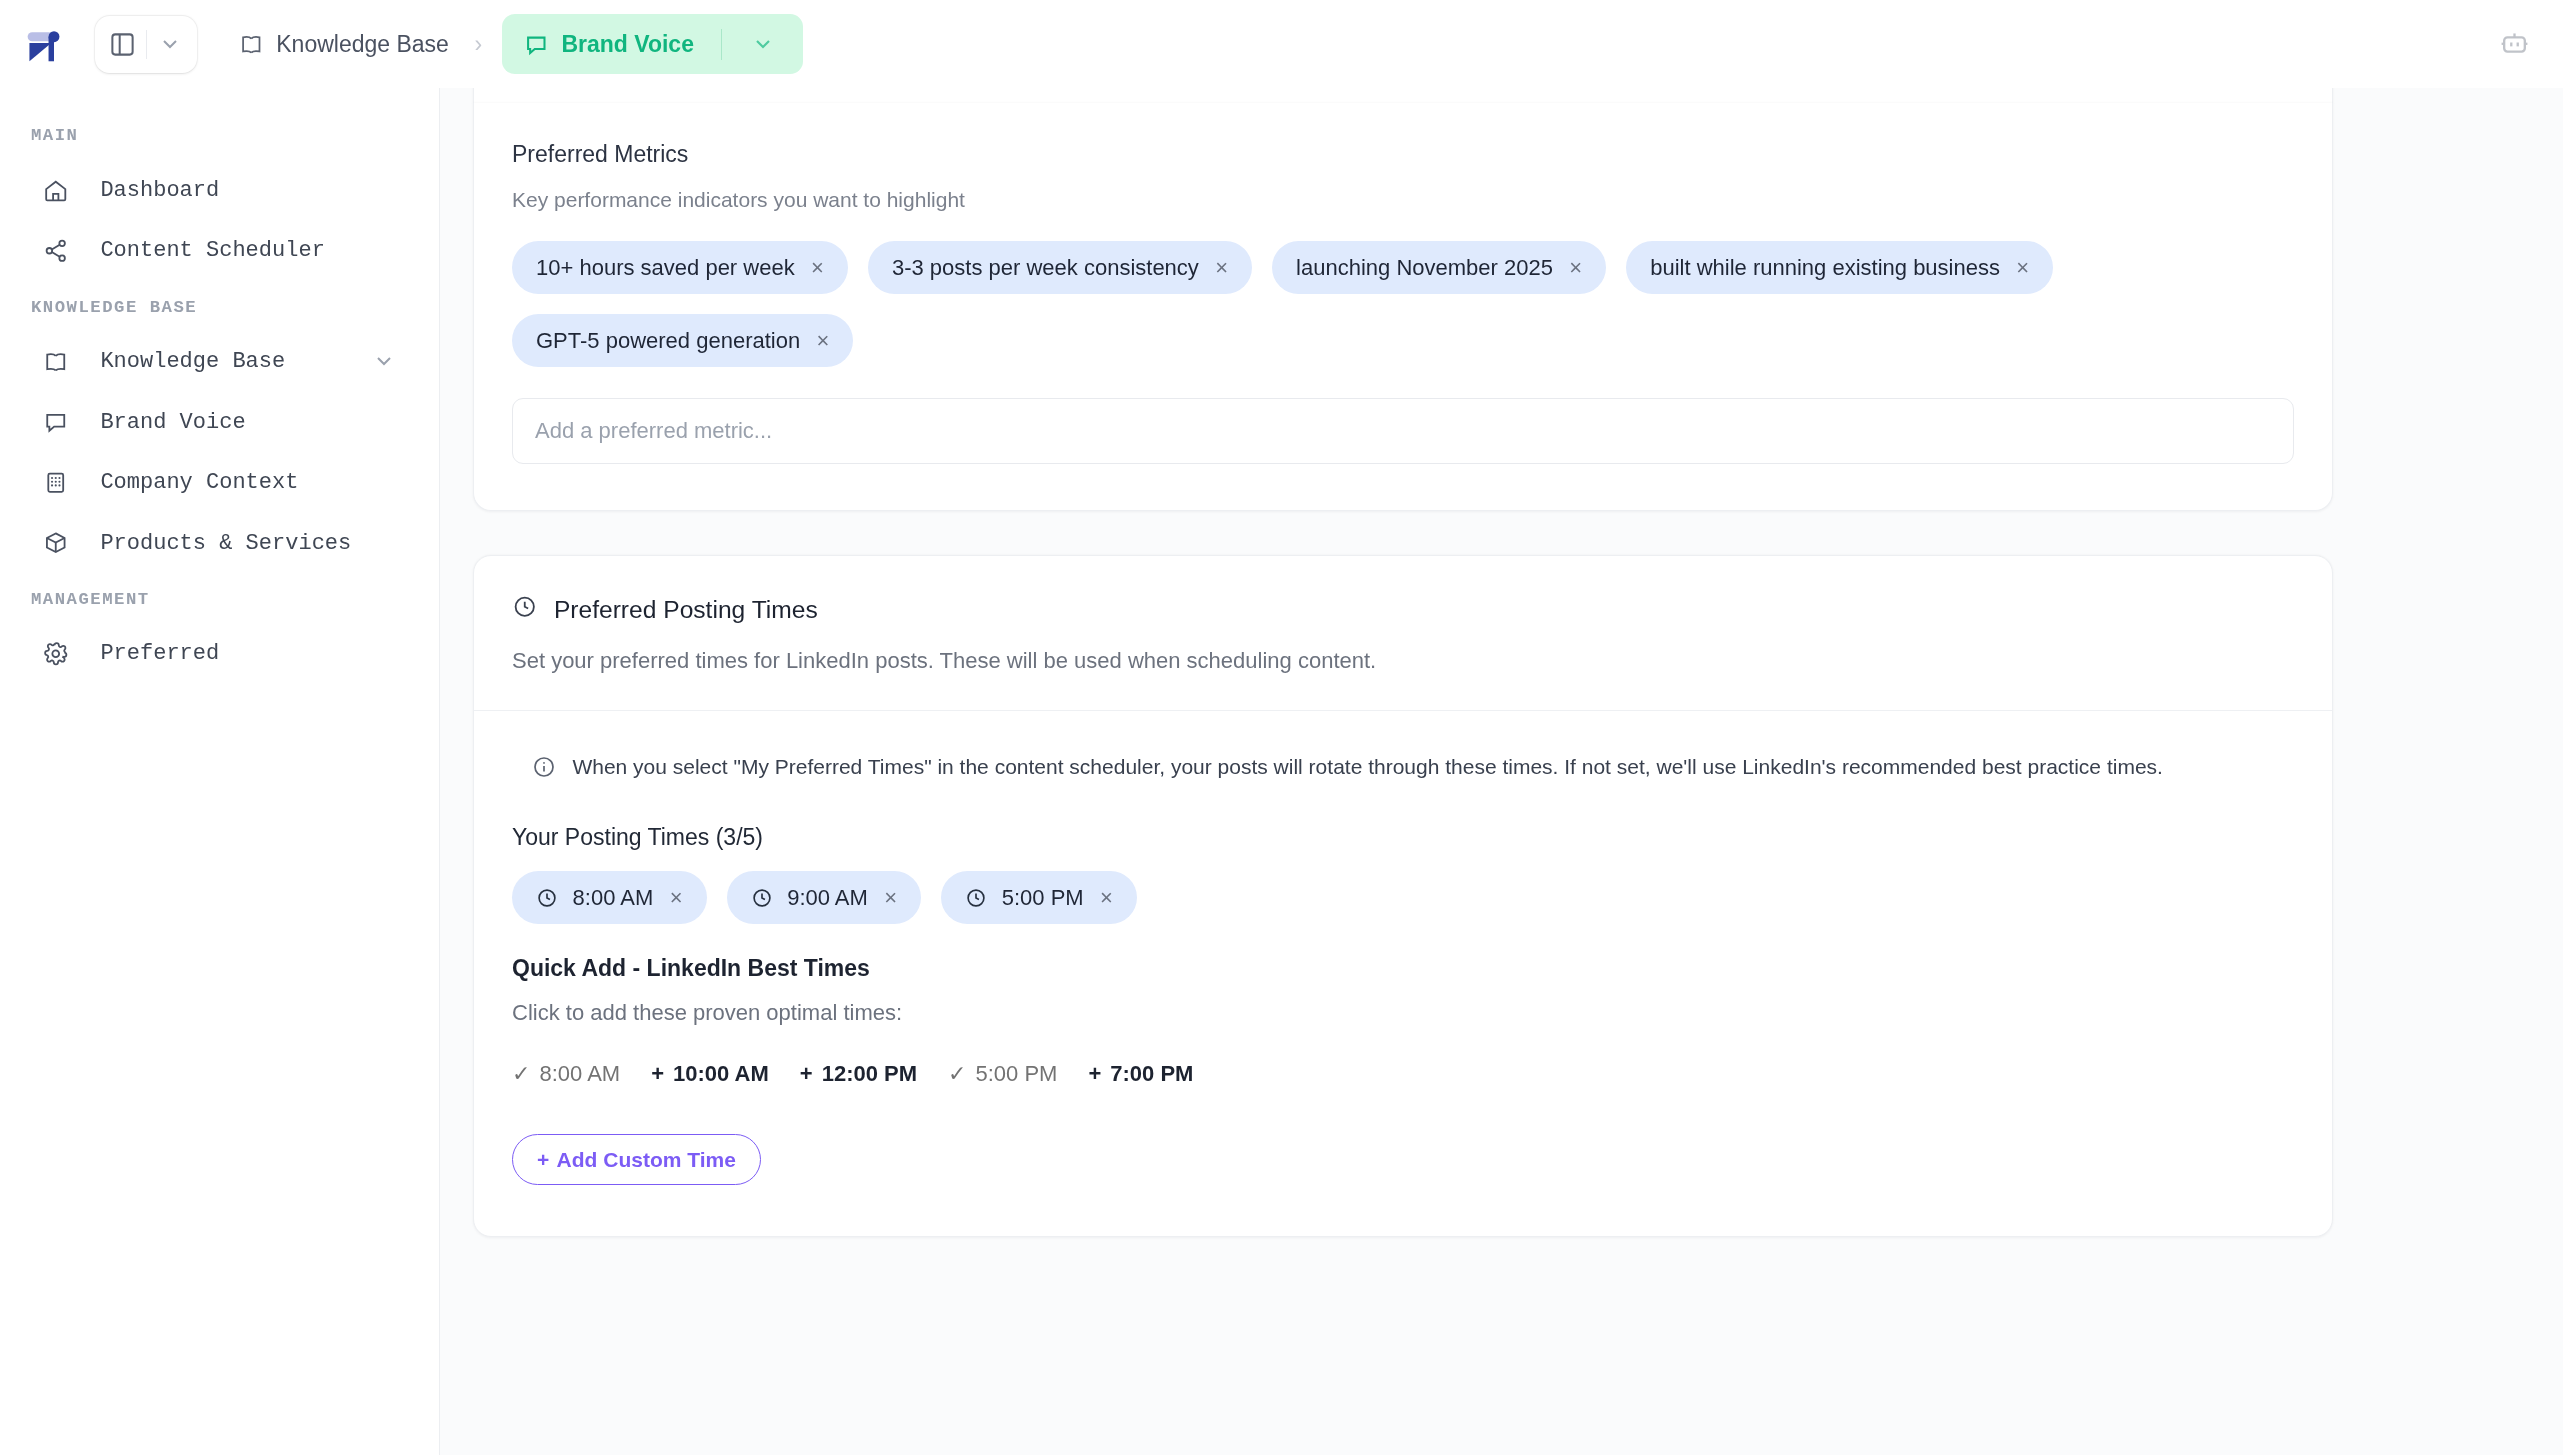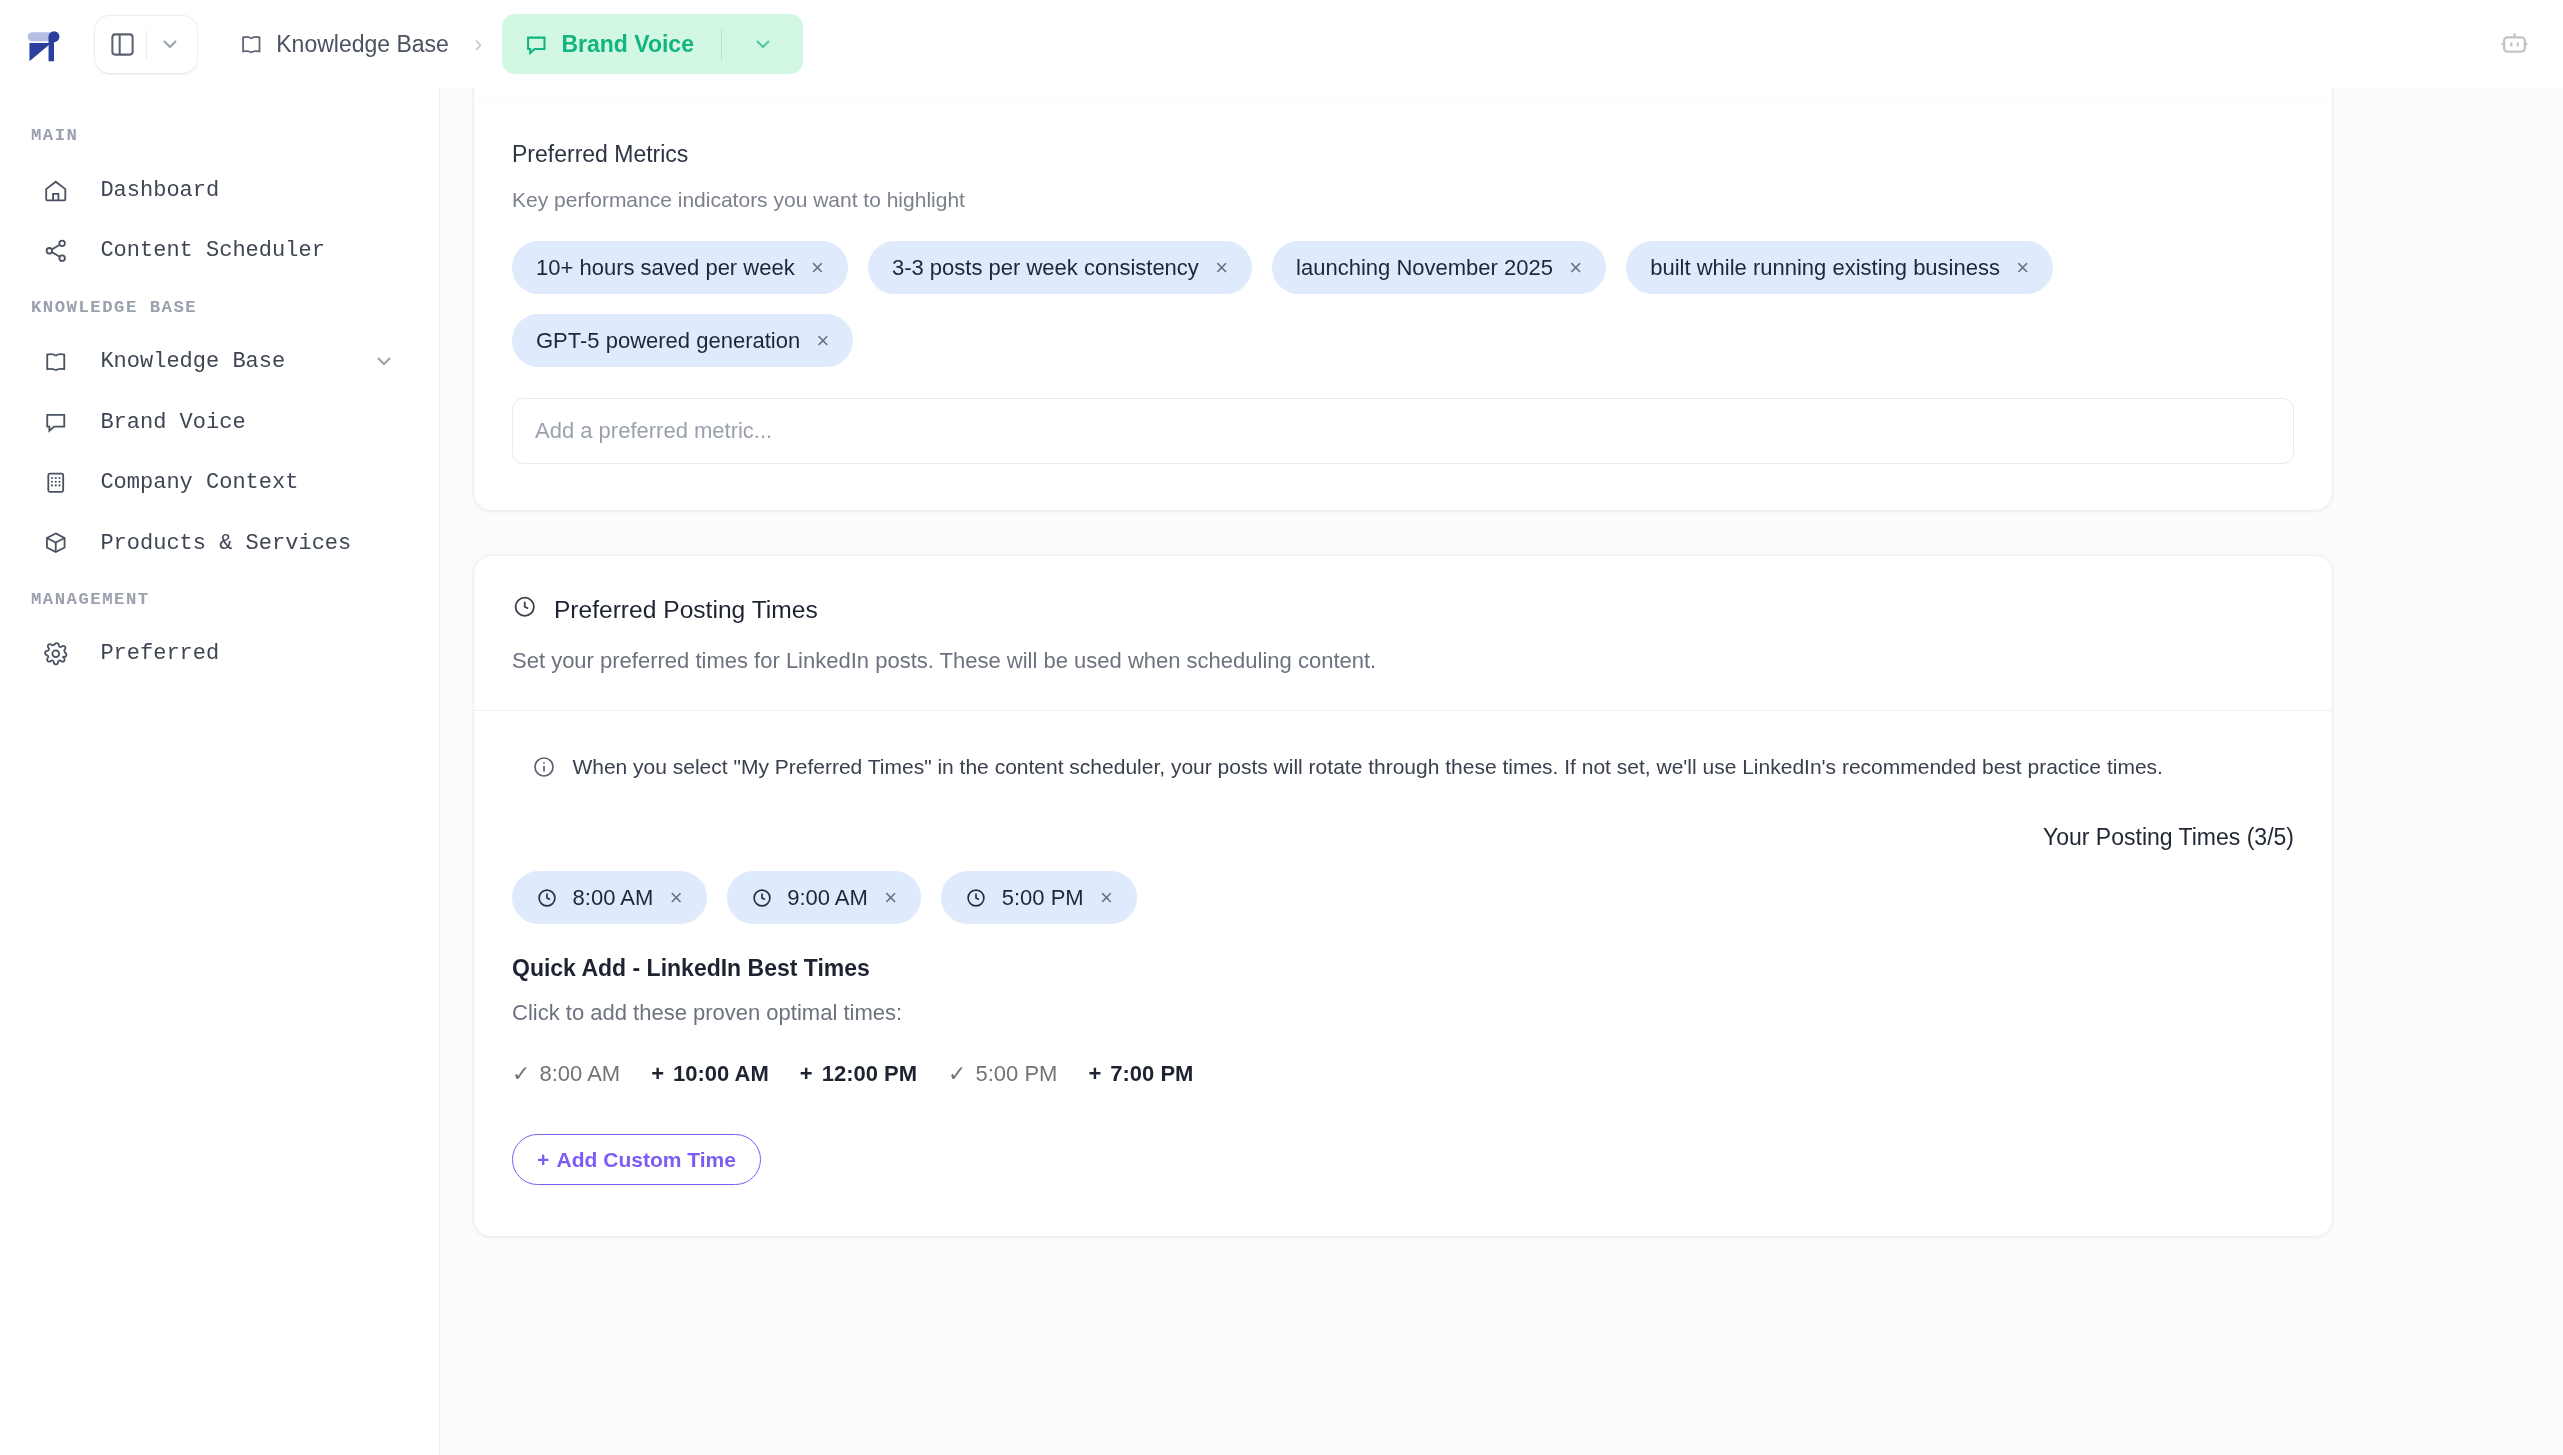--- a/index.html
+++ b/index.html
@@ -224,21 +224,21 @@
   .notice {
     display:flex; gap: 16.4px;
     padding: 0 0 0 20px;
     margin-bottom: 40px;
   }
   .notice-icon { flex:0 0 24px; margin-top: 4.6px; color:#5b6270; }
   .notice-text {
     font-size: 21px; line-height: 1.62; color:#39404e; max-width: 1765px;
   }
 
-  .sub-label { font-size: 23px; color:#222936; margin-bottom: 20px; text-align: right; }
+  .sub-label { font-size: 23px; color:#222936; margin-bottom: 20px; }
   .sub-label-strong { font-size: 23px; color:#1d2330; font-weight: 700; margin-bottom: 18px; }
   .sub-help { font-size: 22px; color:#6c727e; margin-bottom: 27px; }
 
   .quick-row { display:flex; align-items:center; gap: 0; margin-bottom: 40px; }
   .quick-item {
     font-size: 22px; font-weight: 700;
     padding: 7.3px 31px 7.3px 0;
     cursor:pointer; white-space: nowrap;
     color: #1d2330;
   }

